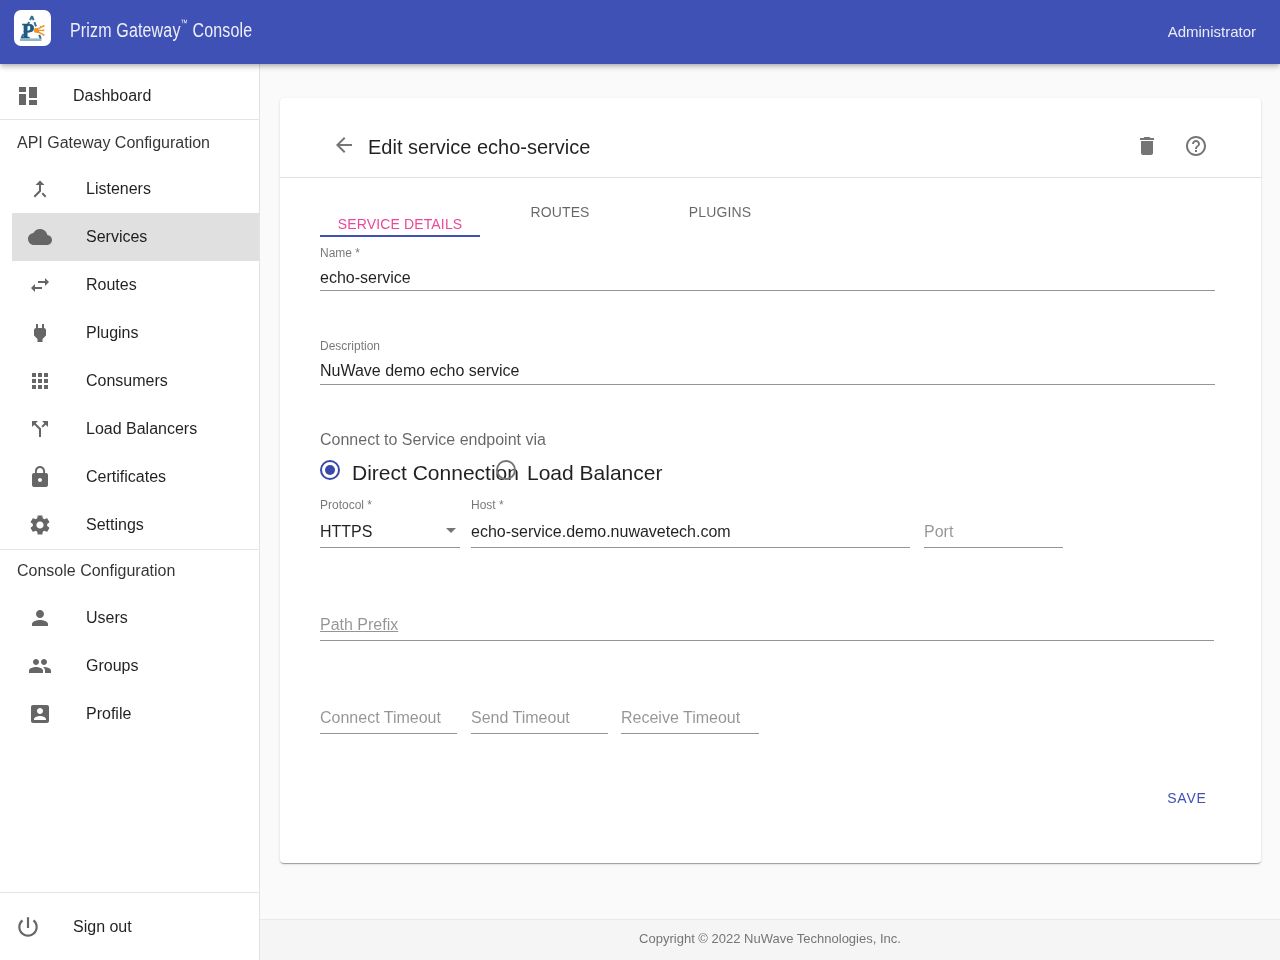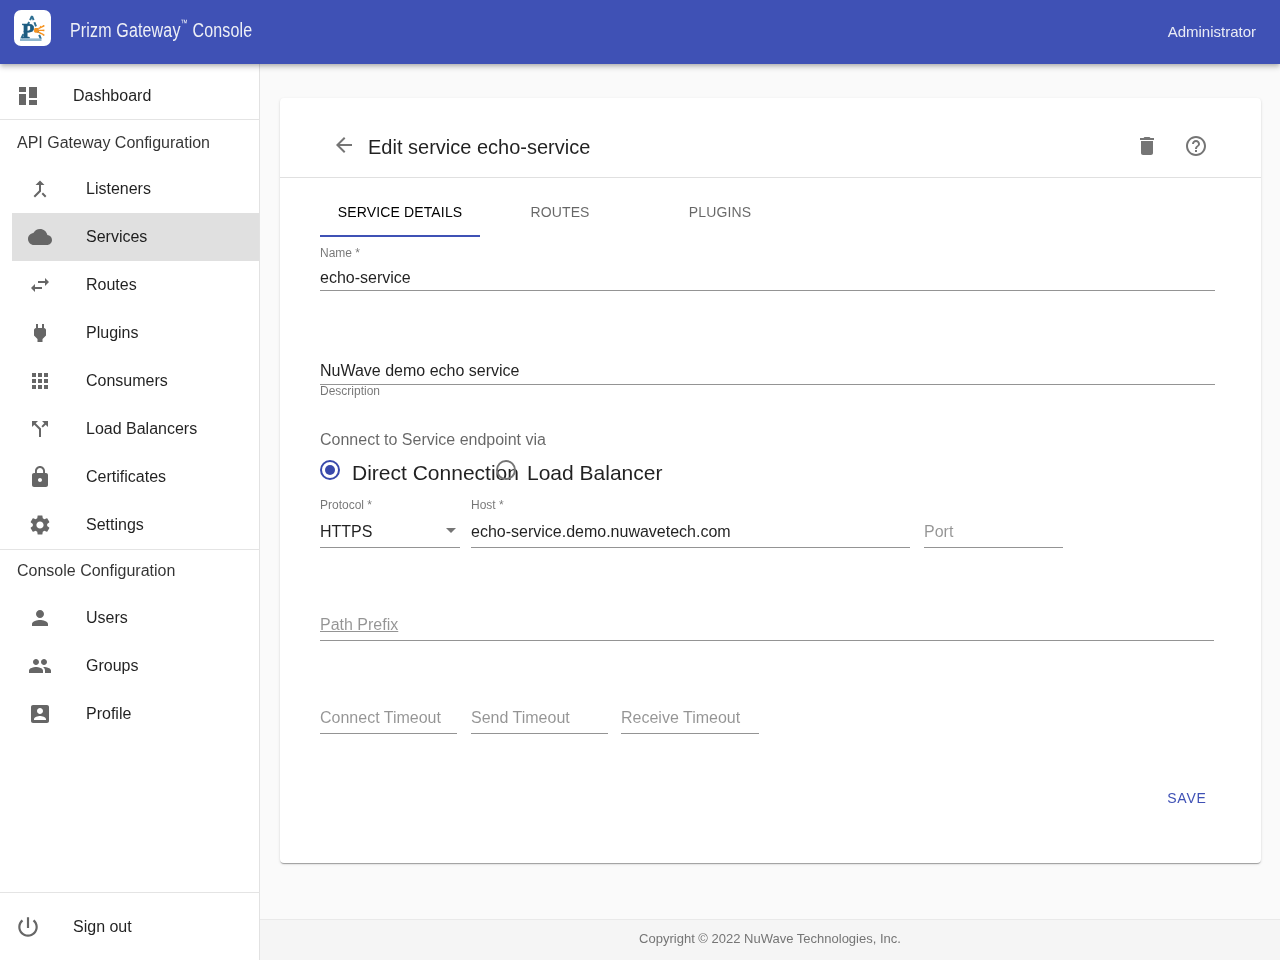--- a/index.html
+++ b/index.html
@@ -29,21 +29,21 @@
     transform:translateY(-50%); }
   .sdiv { position:absolute; left:0; width:260px; height:1px; background:#e4e4e4; }
   .selbg { position:absolute; left:12px; right:0; top:149px; height:48px; background:#e0e0e0; }
   .card { position:absolute; left:280px; top:98px; width:981px; height:765px;
     background:#fff; border-radius:4px;
     box-shadow:0 2px 1px -1px rgba(0,0,0,.2), 0 1px 1px 0 rgba(0,0,0,.14), 0 1px 3px 0 rgba(0,0,0,.12); }
   .cdiv { position:absolute; left:0; width:981px; height:1px; background:#e0e0e0; }
   .title { position:absolute; left:88px; top:38px; font-size:20px; color:rgba(0,0,0,.87); }
   .tab { position:absolute; top:106px; width:160px; text-align:center; font-size:14px;
     letter-spacing:0.15px; color:rgba(0,0,0,.6); font-weight:400; }
-  .tab.active { color:#000000; }
+  .tab.active { color:#ec4899;margin-top:12px; }
   .inkbar { position:absolute; left:40px; top:137px; width:160px; height:2px; background:#3f51b5; }
   .flabel { position:absolute; font-size:12px; color:rgba(0,0,0,.54); }
   .fvalue { position:absolute; font-size:16px; color:rgba(0,0,0,.87); }
   .fplace { position:absolute; font-size:16px; color:rgba(0,0,0,.42); }
   .uline  { position:absolute; height:1px; background:#949494; }
   .radlbl { position:absolute; font-size:21px; color:rgba(0,0,0,.87); }
   .save { position:absolute; left:867px; top:692px; width:80px; text-align:center;
     font-size:14px; letter-spacing:0.8px; color:#3f51b5; font-weight:400; }
   .footer { position:absolute; left:260px; top:919px; width:1020px; height:41px;
     background:#f5f5f5; border-top:1px solid #e9e9e9; }
@@ -177,21 +177,21 @@
 
   <div class="tab active" style="left:40px;">SERVICE DETAILS</div>
   <div class="tab" style="left:200px;">ROUTES</div>
   <div class="tab" style="left:360px;">PLUGINS</div>
   <div class="inkbar"></div>
 
   <div class="flabel" style="left:40px; top:148px;">Name *</div>
   <div class="fvalue" style="left:40px; top:171px;">echo-service</div>
   <div class="uline" style="left:40px; top:192px; width:895px;"></div>
 
-  <div class="flabel" style="left:40px; top:241px;margin-top:45px;">Description</div>
+  <div class="flabel" style="left:40px; top:241px;">Description</div>
   <div class="fvalue" style="left:40px; top:264px;">NuWave demo echo service</div>
   <div class="uline" style="left:40px; top:286px; width:895px;"></div>
 
   <div class="fvalue" style="left:40px; top:333px; color:rgba(0,0,0,.6);">Connect to Service endpoint via</div>
 
   <svg class="abs" style="left:40px; top:362px;" width="20" height="20" viewBox="0 0 20 20">
     <circle cx="10" cy="10" r="9" fill="none" stroke="#3949ab" stroke-width="2"></circle>
     <circle cx="10" cy="10" r="5" fill="#3949ab"></circle>
   </svg>
   <div class="radlbl" style="left:72px; top:363px;">Direct Connection</div>

